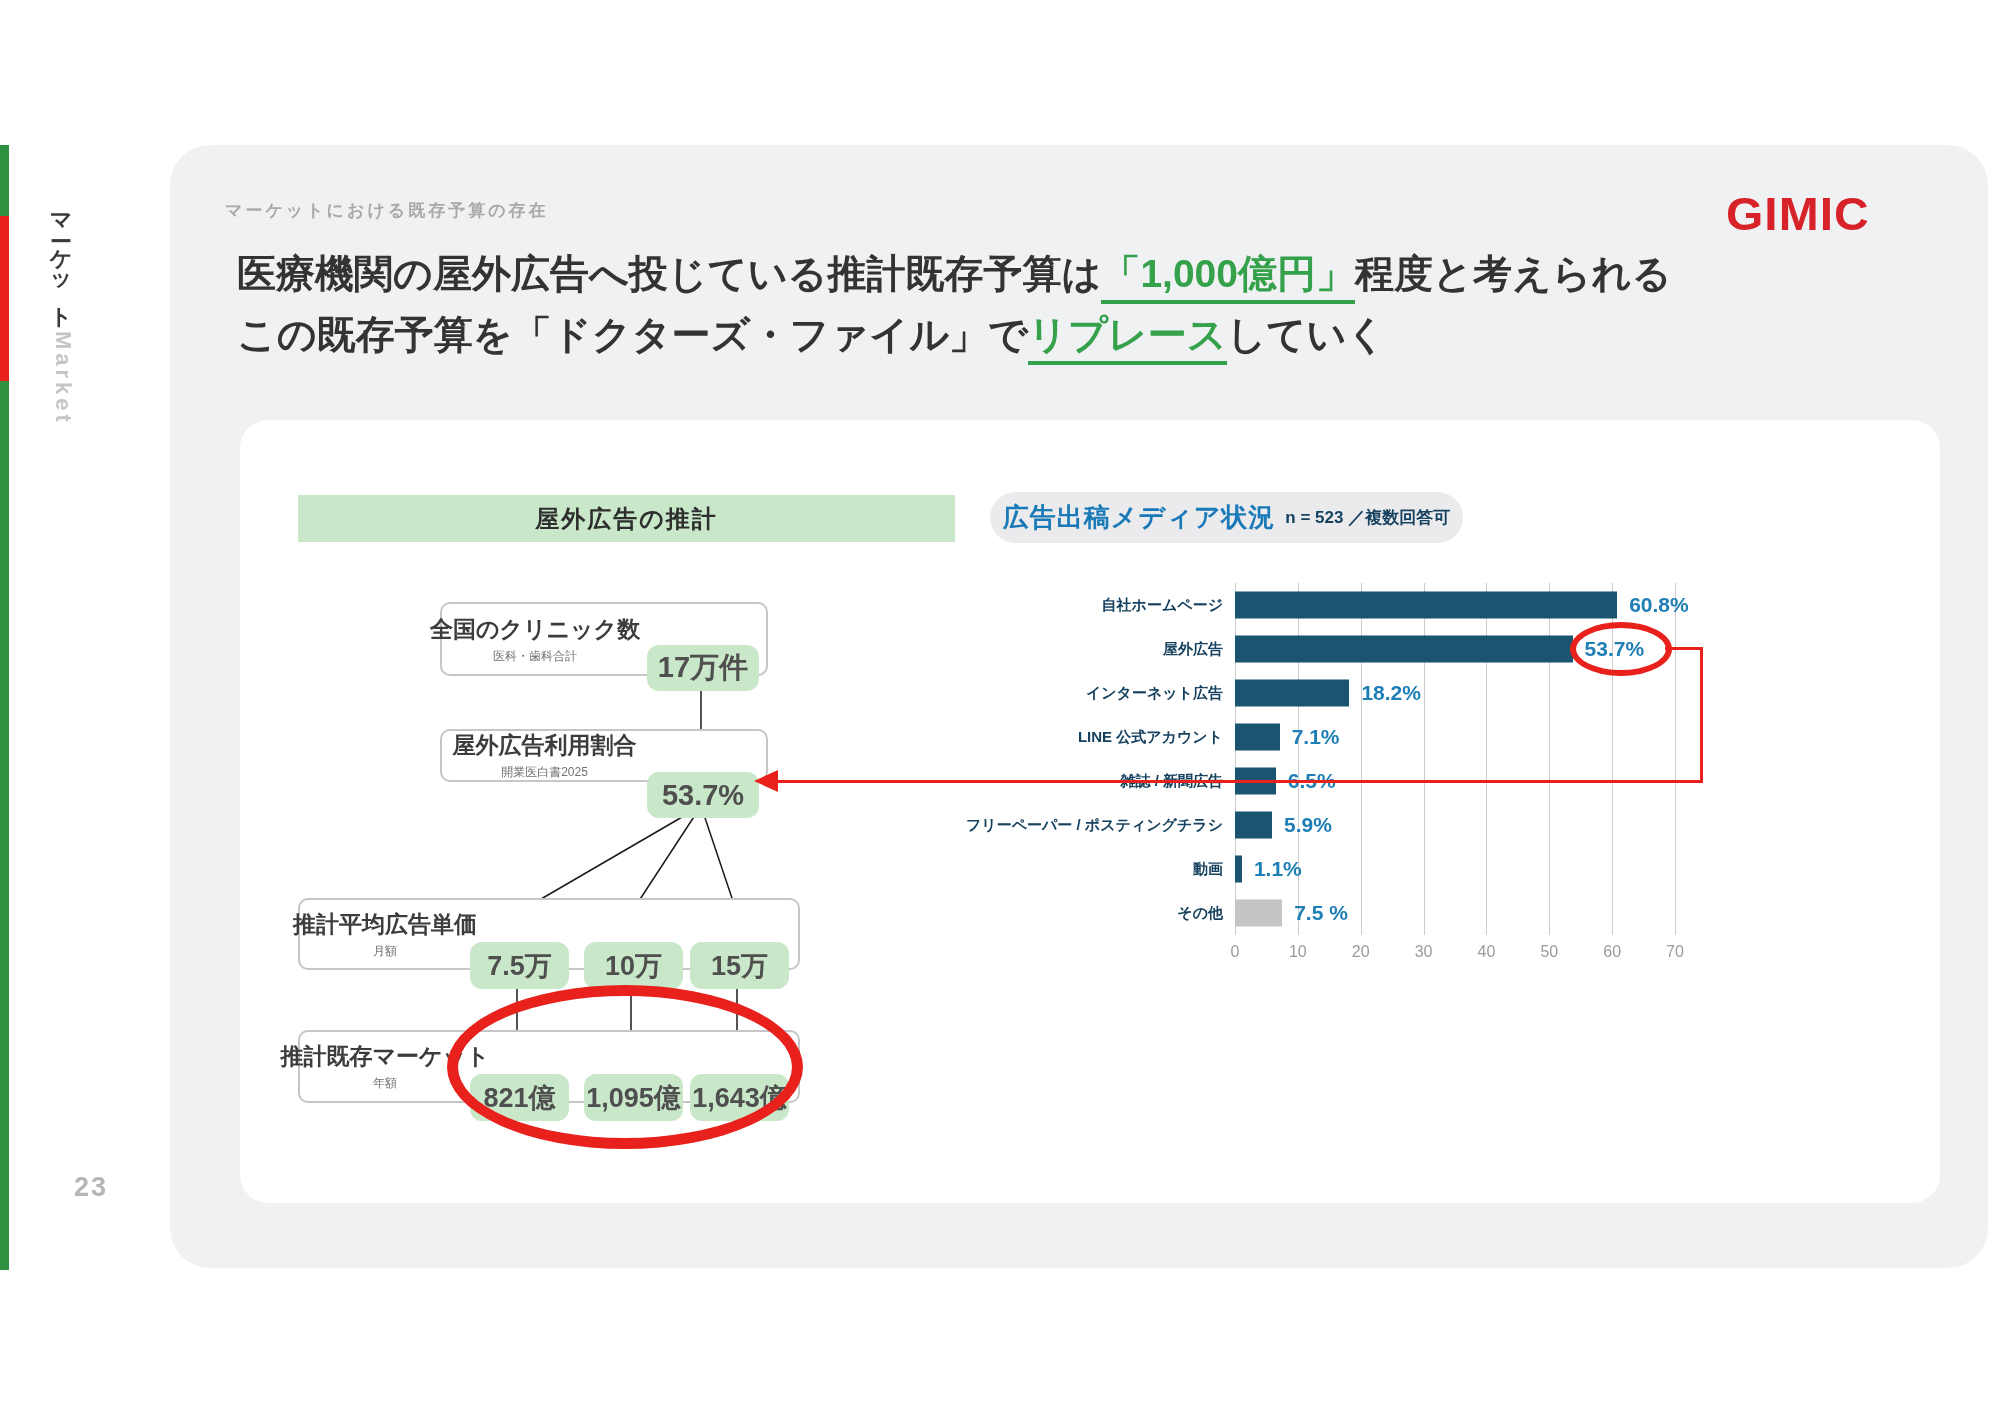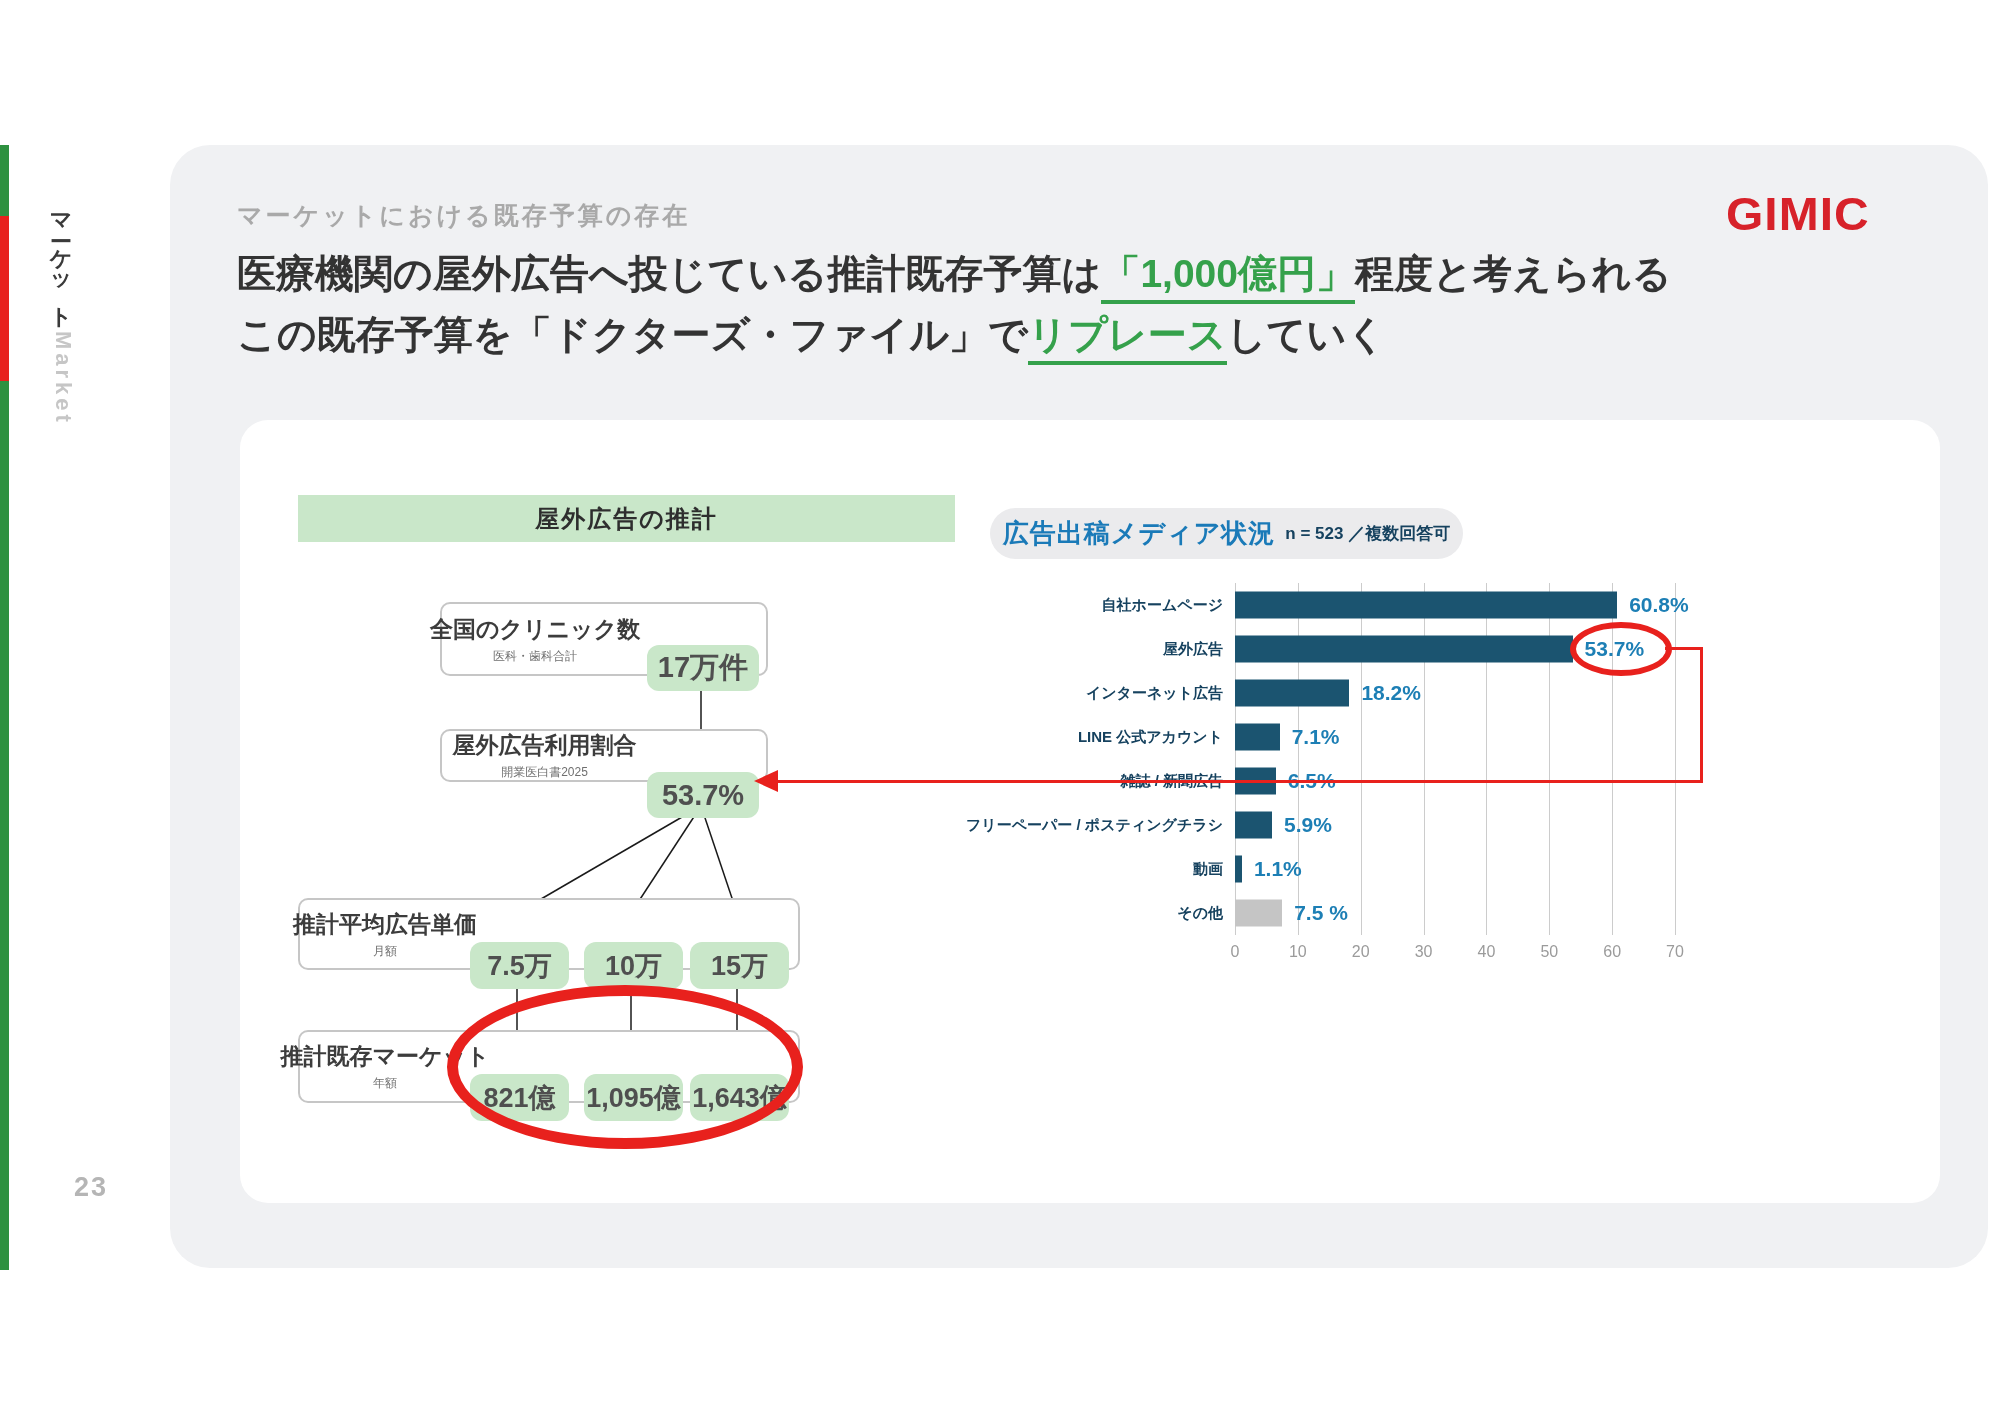--- a/index.html
+++ b/index.html
@@ -16,21 +16,21 @@
   
   .side-label{position:absolute;left:46px;top:200px;height:230px;writing-mode:vertical-rl;
     display:flex;gap:10px;font-weight:bold;font-size:22px;letter-spacing:4px;}
   .side-label .ja{color:#3a3a3a;}
   .side-label .en{color:#c6c6c6;}
 
   .page-num{position:absolute;left:74px;top:1172px;font-size:27px;font-weight:bold;color:#b5b5b5;letter-spacing:2px;}
 
   
   .card{position:absolute;left:170px;top:145px;width:1818px;height:1123px;background:#f0f1f3;border-radius:40px;}
-  .eyebrow{position:absolute;left:67px;top:54px;font-size:25px;font-weight:bold;color:#a9a9a9;letter-spacing:3px;}
+  .eyebrow{position:absolute;left:55px;top:54px;font-size:17px;font-weight:bold;color:#a9a9a9;letter-spacing:3px;}
   .logo{position:absolute;left:1556px;top:42px;font-size:48px;font-weight:900;color:#d7222a;letter-spacing:1px;transform:scaleY(0.95);}
   .title{position:absolute;left:67px;top:98px;font-size:39px;font-weight:bold;color:#333333;line-height:61px;white-space:nowrap;}
   .hl{color:#35a14b;border-bottom:4px solid #35a14b;padding-bottom:5px;}
 
   
   .panel{position:absolute;left:70px;top:275px;width:1700px;height:783px;background:#ffffff;border-radius:28px;}
 
   
   .flow-header{position:absolute;left:58px;top:75px;width:657px;height:47px;background:#c9e7c9;
     display:flex;align-items:center;justify-content:center;font-size:24px;font-weight:bold;color:#2e2e2e;letter-spacing:2px;}
@@ -47,21 +47,21 @@
 
   
   .red-ellipse{position:absolute;border:11px solid #e8211d;border-radius:50%;pointer-events:none;}
   .red-ellipse.small{border-width:6px;}
   .red-line{position:absolute;background:#e8211d;pointer-events:none;}
   .red-arrowhead{position:absolute;width:0;height:0;border-top:11px solid transparent;border-bottom:11px solid transparent;
     border-right:24px solid #e8211d;pointer-events:none;}
 
   
   .chart-pill{position:absolute;left:750px;top:72px;width:473px;height:51px;background:#ebebed;border-radius:26px;
-    display:flex;align-items:center;justify-content:center;gap:10px;margin-top:16px;}
+    display:flex;align-items:center;justify-content:center;gap:10px;}
   .chart-pill .ct{font-size:26px;font-weight:bold;color:#1a7ab8;letter-spacing:1px;}
   .chart-pill .cs{font-size:17px;font-weight:bold;color:#16425f;}
   .plot{position:absolute;left:995px;top:163px;width:440px;height:352px;}
   .gridline{position:absolute;top:0;bottom:0;width:1px;background:#cccccc;}
   .rows{position:absolute;left:0;top:0;width:100%;height:100%;display:flex;flex-direction:column;}
   .crow{position:relative;flex:1;}
   .cbar{position:absolute;left:0;top:50%;transform:translateY(-50%);height:27px;background:#1b5470;}
   .clabel{position:absolute;right:calc(100% + 12px);top:50%;transform:translateY(-50%);
     font-size:15px;font-weight:bold;color:#16425f;white-space:nowrap;}
   .cvalue{position:absolute;top:50%;transform:translateY(-50%);font-size:21px;font-weight:bold;color:#1d7fb5;white-space:nowrap;}

